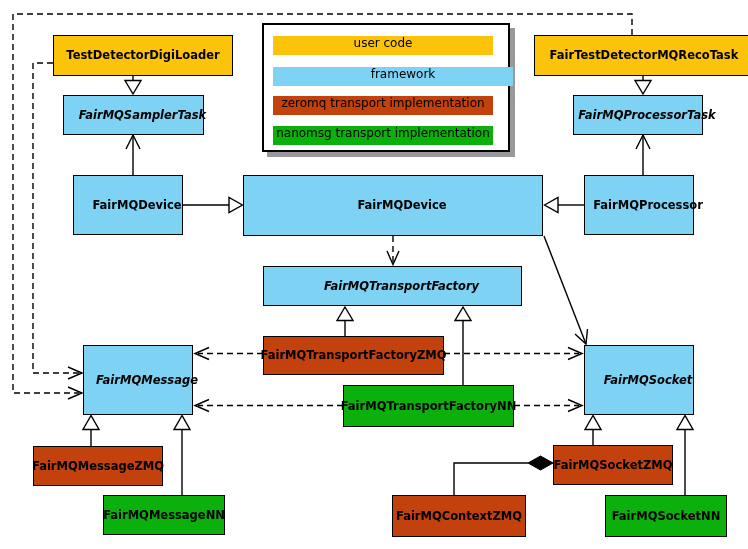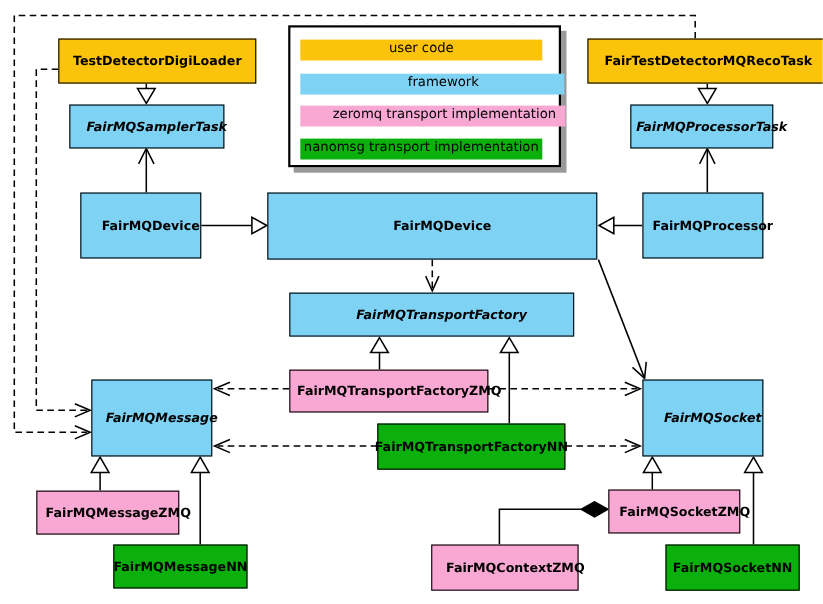--- a/index.html
+++ b/index.html
@@ -15,21 +15,21 @@
   .diamond{fill:#000;stroke:#000;stroke-width:1;}
   .node{
     position:absolute;box-sizing:border-box;border:1.5px solid #000;
     display:flex;align-items:center;justify-content:center;
     font-weight:bold;font-size:11.5px;color:#000;text-align:center;
     line-height:1.1;padding:0 2px;
   }
   .abstract{font-style:italic;}
   .c-user{background:#FCC30B;}
   .c-framework{background:#7ED2F4;padding-left:20px;}
-  .c-zeromq{background:#f9a8d4;padding-left:21px;}
+  .c-zeromq{background:#c2410c;}
   .c-nanomsg{background:#0CB00C;}
   .legend{
     position:absolute;left:262px;top:23px;width:248px;height:129px;
     box-sizing:border-box;background:#fff;border:2px solid #000;
     box-shadow:5px 5px 0 #999;
   }
   .legend-bar{
     position:absolute;left:9px;width:220px;height:19px;
     display:flex;align-items:flex-start;justify-content:center;
     font-size:12px;color:#000;

